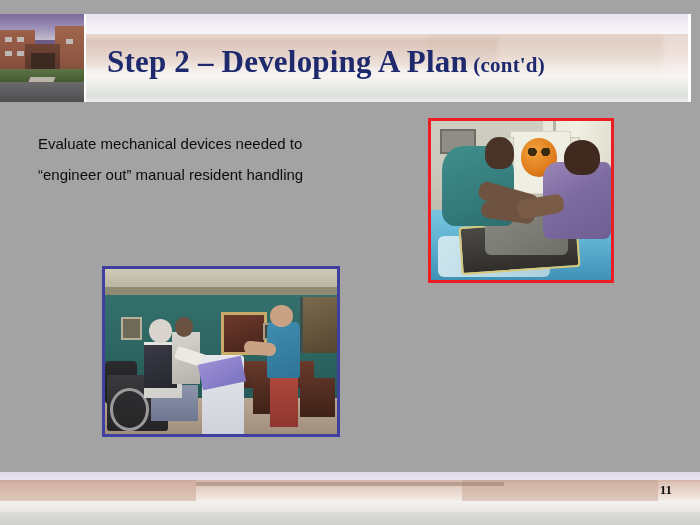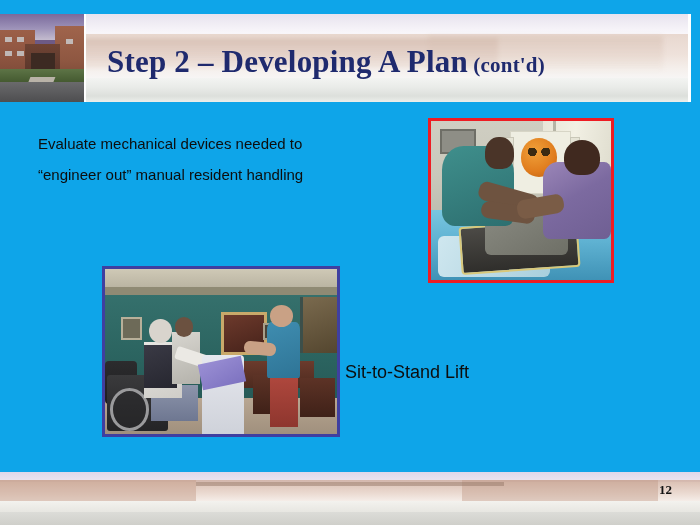--- a/index.html
+++ b/index.html
@@ -7,21 +7,21 @@
   html, body {
     width: 700px; height: 525px;
     background: #ffffff;
     font-family: "Liberation Sans", sans-serif;
     overflow: hidden;
   }
 
   #slide {
     position: relative;
     width: 700px; height: 525px;
-    background: #0ea5e9;
+    background: #a3a3a3;
   }
 
   
   #header-band {
     position: absolute;
     left: 0px; top: 14px;
     width: 691px; height: 88px;
     overflow: hidden;
     background: #f2f2f4;
   }
@@ -485,25 +485,24 @@
     <div class="ss-helper-head"></div>
     <div class="ss-strap"></div>
     <div class="ss-lift"></div>
     <div class="ss-lift-pad"></div>
     <div class="ss-man-legs"></div>
     <div class="ss-man-body"></div>
     <div class="ss-man-arm"></div>
     <div class="ss-man-head"></div>
   </div>
 
-  <div class="caption" id="caption-sitstand">Sit-to-Stand Lift</div>
 
   <div id="footer-band">
     <div class="ft-sky"></div>
     <div class="ft-bldg"></div>
     <div class="ft-roofline"></div>
     <div class="ft-ground"></div>
     <div class="ft-road"></div>
   </div>
 
-  <div id="page-number">12</div>
+  <div id="page-number">11</div>
 
 </div>
 
 </body></html>

